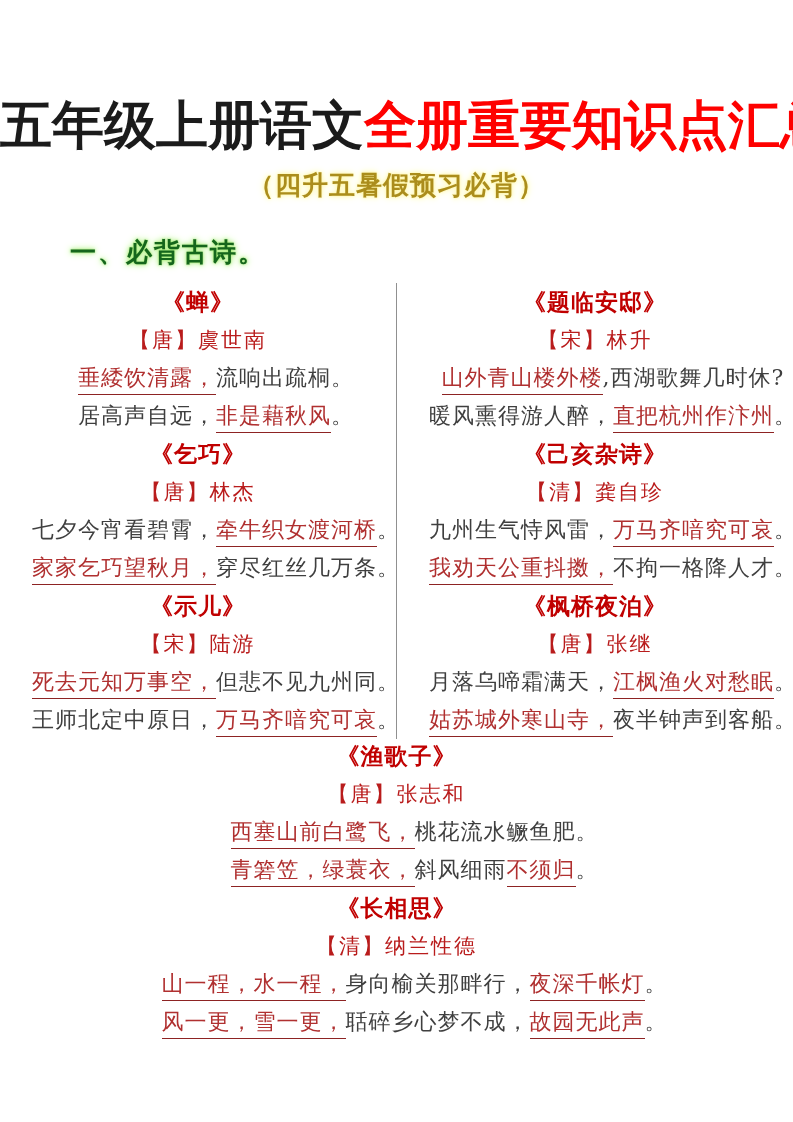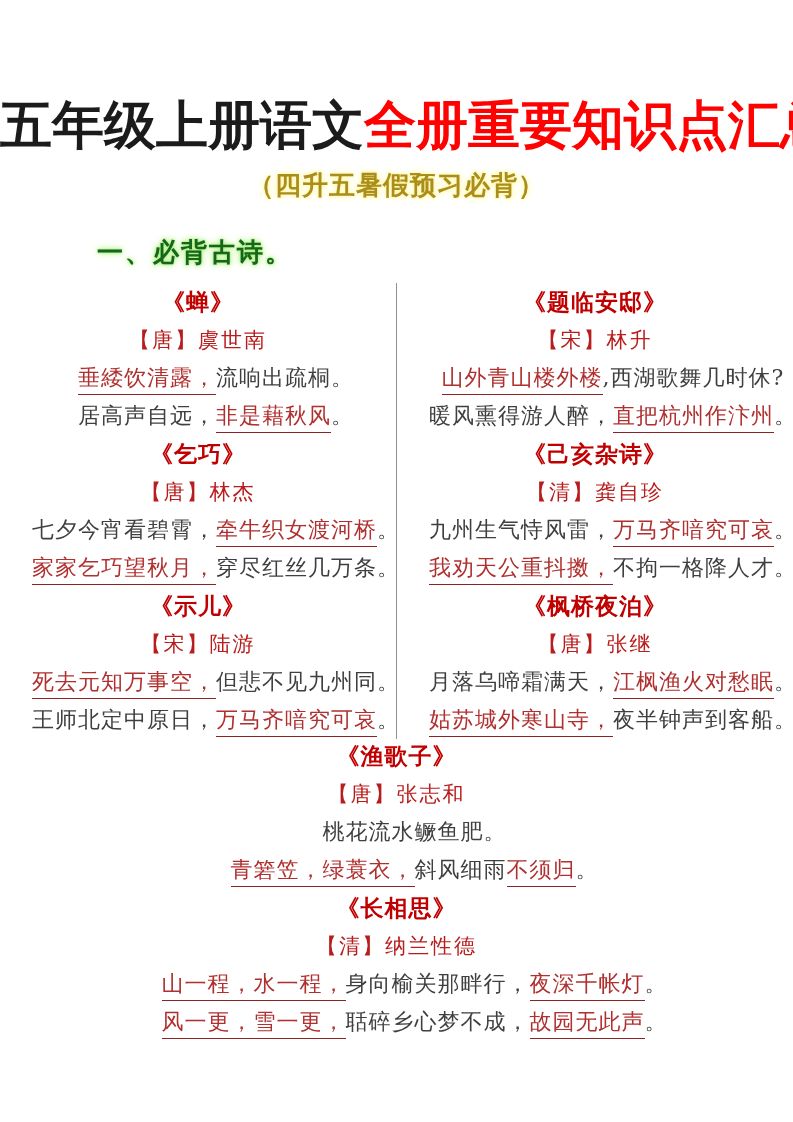--- a/index.html
+++ b/index.html
@@ -27,21 +27,20 @@
     color:#ab8d1c;
     text-shadow:0 0 2px #fff59d,0 0 5px #fff8ae,0 0 8px #fffbc2;
     letter-spacing:1px;
   }
   .section-heading{
     position:absolute;top:234px;left:70px;
     font-size:26px;font-weight:700;line-height:36px;
     color:#15661c;
     text-shadow:0 0 2px #97e567,0 0 5px #aef07e,0 0 8px #c4f79b;
     letter-spacing:2px;
-    margin-left:27px;
   }
   
   .columns{
     position:absolute;top:283px;left:0;width:793px;
     display:flex;align-items:stretch;
   }
   .col{box-sizing:border-box;}
   .col-left{width:397px;border-right:1px solid #909090;}
   .col-right{width:396px;}
   .bottom-poems{
@@ -165,20 +164,21 @@
           </div>
         </div>
       </div>
   </div>
 
   <div class="bottom-poems">
       <div class="poem">
         <div class="poem-title">《渔歌子》</div>
         <div class="poem-author">【唐】张志和</div>
         <div class="verse">
+          <span class="seg red">西塞山前白鹭飞，</span>
           <span class="seg black">桃花流水鳜鱼肥。</span>
         </div>
         <div class="verse">
           <span class="seg red">青箬笠，</span>
           <span class="seg red">绿蓑衣，</span>
           <span class="seg black">斜风细雨</span>
           <span class="seg red">不须归</span>
           <span class="seg black">。</span>
         </div>
       </div>

